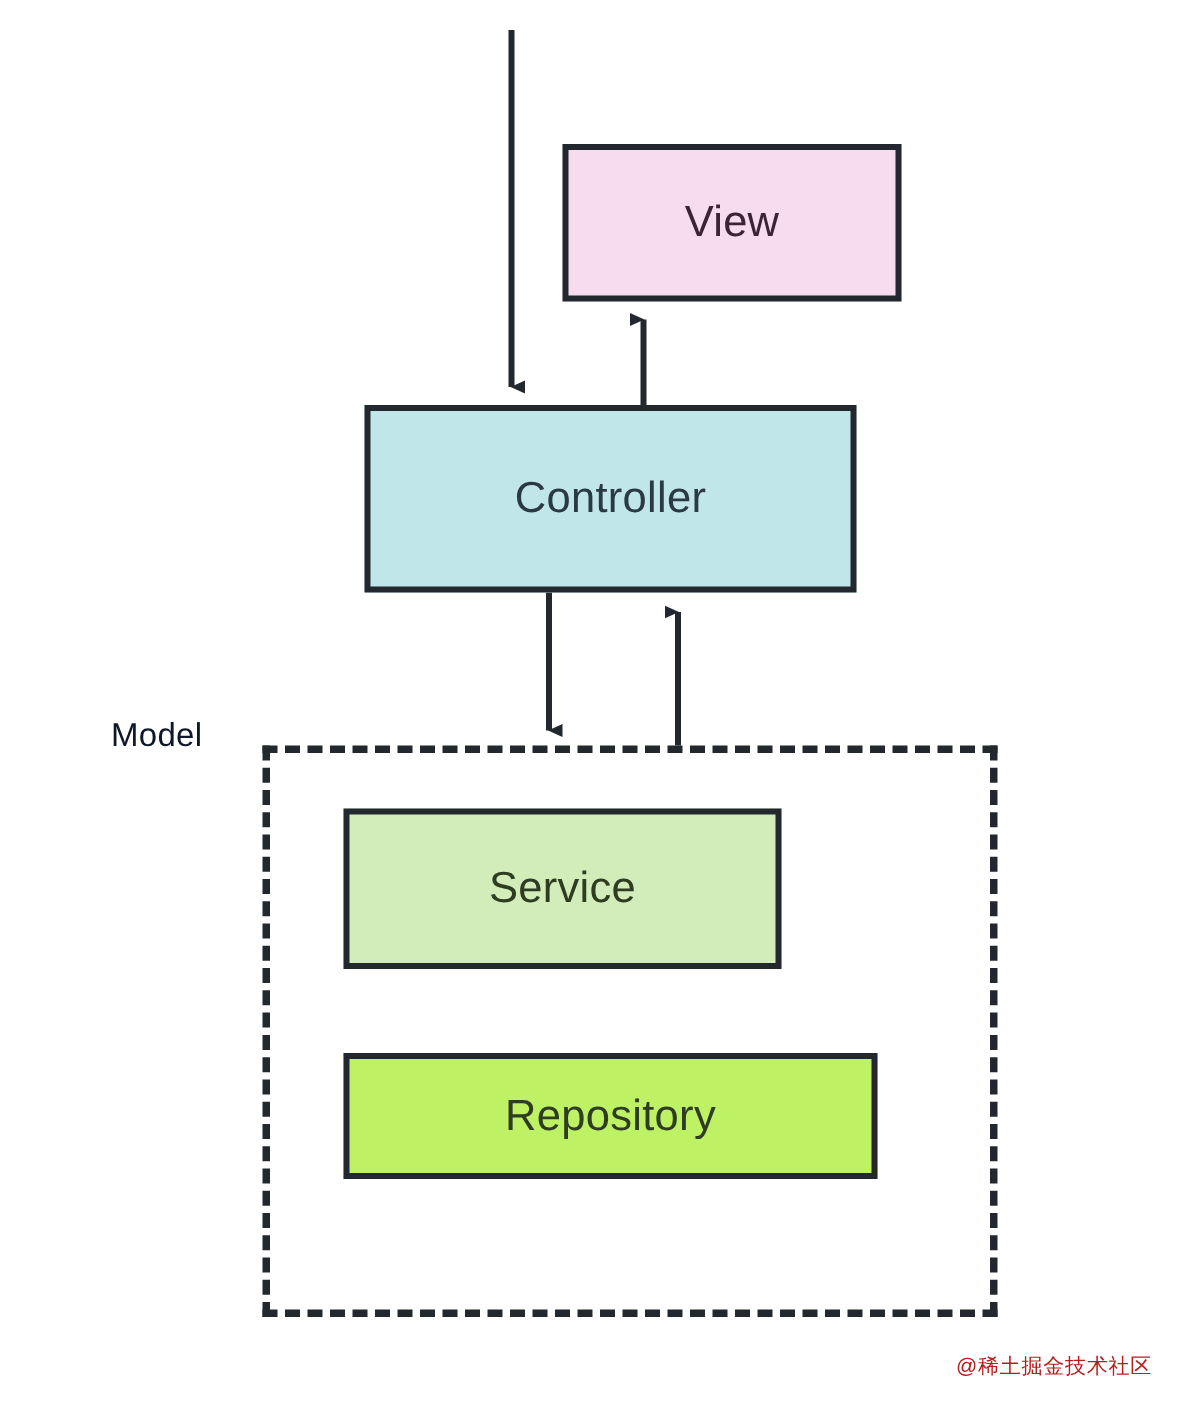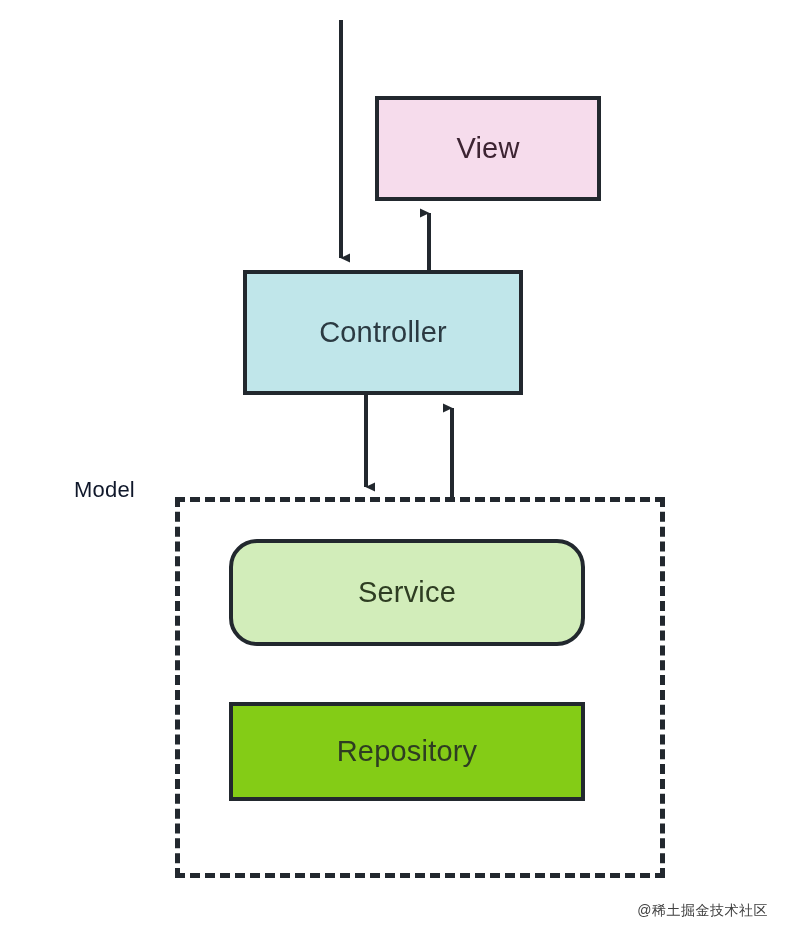--- a/index.html
+++ b/index.html
@@ -46,42 +46,41 @@
     top: 96px;
     width: 226px;
     height: 105px;
     background: #f6dcec;
   }
   #view-node .node-label { color: #3d2432; }
   
   #controller-node {
     left: 243px;
     top: 270px;
-    width: 280px;
+    width: 328px;
     height: 125px;
     background: #c0e6ea;
   }
   #controller-node .node-label { color: #2b3a42; }
   
   #service-node {
     left: 229px;
     top: 539px;
-    width: 356px;
+    width: 292px;
     height: 107px;
     background: #d2edba;
-    border-radius: 28px;
   }
   #service-node .node-label { color: #2e3d22; }
   
   #repository-node {
     left: 229px;
     top: 702px;
     width: 356px;
-    height: 99px;
-    background: #84cc16;
+    height: 84px;
+    background: #bef264;
   }
   #repository-node .node-label { color: #2e3d22; }
   
   #model-container {
     position: absolute;
     left: 175px;
     top: 497px;
     width: 490px;
     height: 381px;
     box-sizing: border-box;
@@ -96,21 +95,21 @@
     color: #0f172a;
     letter-spacing: 0.2px;
     line-height: 1;
     white-space: nowrap;
   }
   #watermark {
     position: absolute;
     right: 18px;
     bottom: 18px;
     font-size: 14px;
-    color: #404040;
+    color: #b91c1c;
     letter-spacing: 0.5px;
     white-space: nowrap;
   }
 </style>
 </head>
 <body>
 
 <div id="canvas">
 
   <svg id="diagram-svg" viewBox="0 0 786 938" xmlns="http://www.w3.org/2000/svg">

